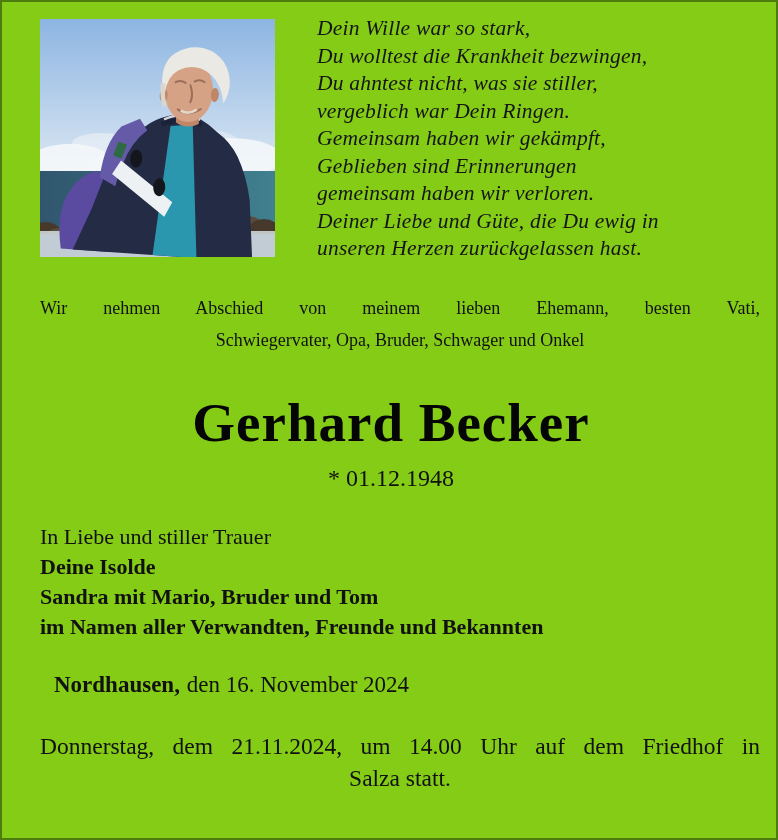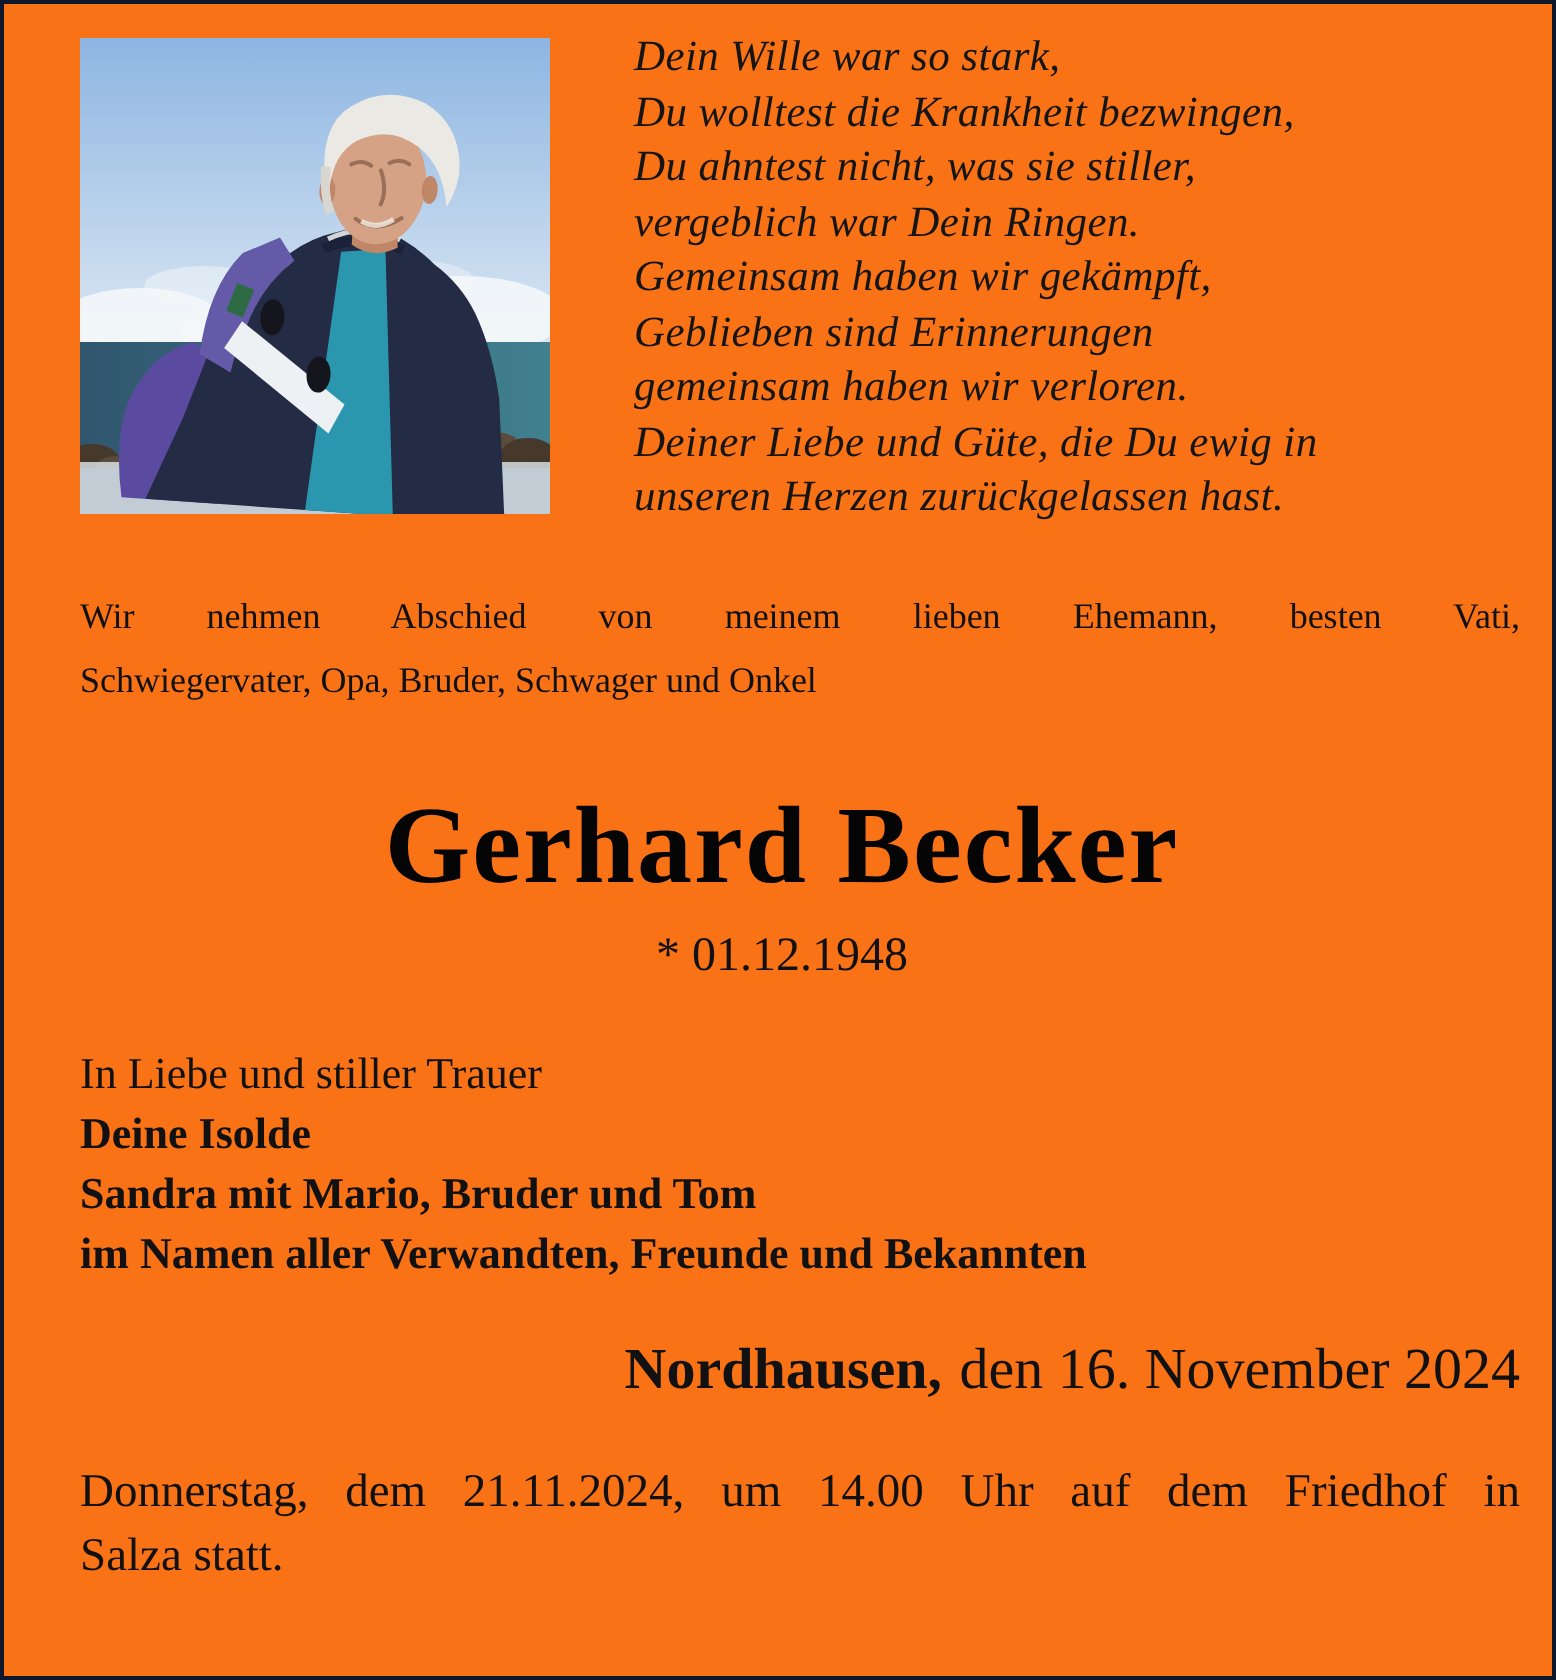--- a/index.html
+++ b/index.html
@@ -7,63 +7,63 @@
     width:778px;height:840px;
     background:#ffffff;
     font-family:"Liberation Serif","DejaVu Serif",serif;
     color:#111111;
     position:relative;
     overflow:hidden;
     box-sizing:border-box;
   }
   .page{
     position:absolute;inset:0;
-    border:2px solid #0f172a;
+    border:2px solid #4d7c0f;
     box-sizing:border-box;
-    background:#f97316;
+    background:#84cc16;
   }
   .photo{
     position:absolute;left:38px;top:17px;width:235px;height:238px;
     overflow:hidden;
   }
   .photo svg{display:block;width:100%;height:100%;}
   .poem{
     position:absolute;left:315px;top:13px;width:440px;
     font-style:italic;
     font-size:21.5px;line-height:27.5px;
     letter-spacing:.2px;
     color:#151515;
   }
   .intro{
     position:absolute;left:38px;top:291px;width:720px;
     font-size:18px;line-height:31.5px;
   }
   .jline{text-align:justify;text-align-last:justify;}
-  .lline{text-align:left;}
+  .lline{text-align:center;}
   .name{
     position:absolute;left:0;top:390px;width:778px;
     text-align:center;
     font-weight:bold;
     font-size:55px;line-height:62px;
     letter-spacing:1px;
     color:#050505;
   }
   .dates{
     position:absolute;left:0;top:461px;width:778px;
     display:flex;justify-content:center;gap:68px;
     font-size:24px;line-height:30px;
   }
   .condolence{
     position:absolute;left:38px;top:520px;width:720px;
     font-size:22px;line-height:30px;
   }
   .condolence .bold{font-weight:bold;}
   .cityline{
-    position:absolute;left:38px;top:667px;width:720px;
-    font-size:29px;line-height:32px;text-align:right;
+    position:absolute;left:52px;top:667px;width:720px;
+    font-size:23px;line-height:32px;
   }
   .cityline .city{font-weight:bold;}
   .cityline .date{margin-left:.30em;}
   .funeral{
     position:absolute;left:38px;top:729px;width:720px;
     font-size:23.5px;line-height:31.5px;
   }
 </style>
 </head>
 <body>

